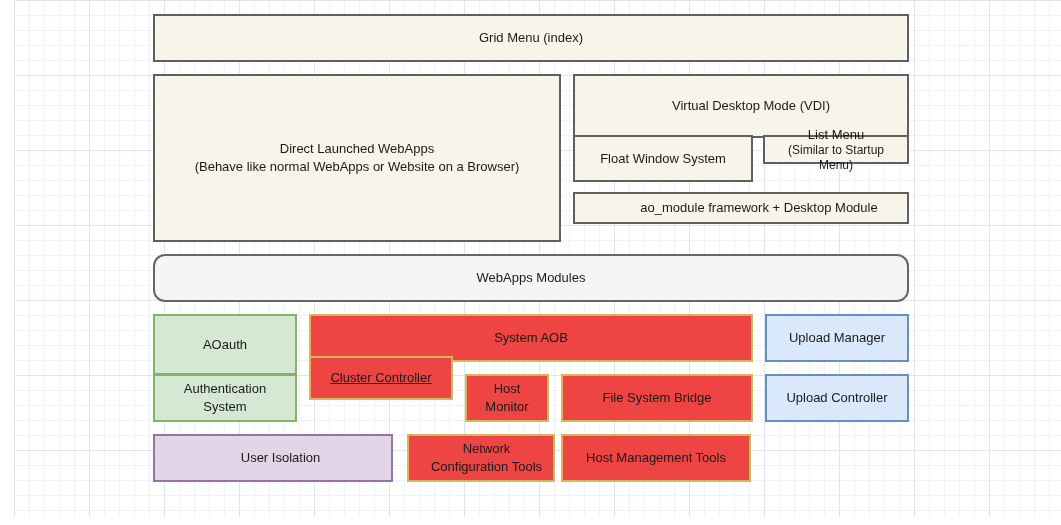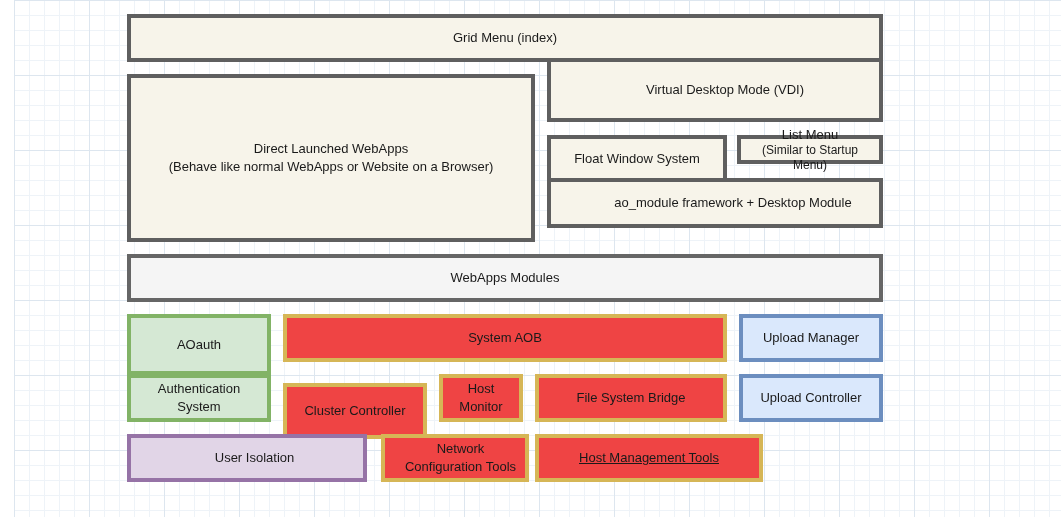--- a/index.html
+++ b/index.html
@@ -26,59 +26,60 @@
     background-image:
       linear-gradient(to right, #dde6ef 1px, transparent 1px),
       linear-gradient(to bottom, #dde6ef 1px, transparent 1px),
       linear-gradient(to right, #eef3f8 1px, transparent 1px),
       linear-gradient(to bottom, #eef3f8 1px, transparent 1px);
     background-size: 75px 75px, 75px 75px, 15px 15px, 15px 15px;
   }
   .box {
     position: absolute;
     box-sizing: border-box;
-    border: 4px solid #0369a1;
+    border: 2px solid #0369a1;
     display: flex;
     flex-direction: column;
     align-items: center;
     justify-content: center;
     text-align: center;
     font-size: 13px;
     line-height: 1.35;
     color: #1a1a1a;
     padding: 3px 8px;
+    margin-left: 26px;
   }
   .fill-cream  { background: #f7f4ea; border-color: #5f5f5f; }
   .fill-gray   { background: #f5f5f5; border-color: #666666; }
   .fill-green  { background: #d5e8d4; border-color: #82b366; }
   .fill-yellow { background: #ef4444; border-color: #d6b656; }
   .fill-blue   { background: #dae8fc; border-color: #6c8ebf; }
   .fill-purple { background: #e1d5e7; border-color: #9673a6; }
 
   .sublabel { font-size: 12px; line-height: 1.25; }
 
   
   #grid-menu          { left: 127px; top: 14px;  width: 756px; height: 48px; }
   #direct-webapps     { left: 127px; top: 74px;  width: 408px; height: 168px; }
-  #vdi                { left: 547px; top: 58px;  width: 336px; height: 64px; padding-left: 28px; }
+  #vdi                { left: 547px; top: 74px;  width: 336px; height: 64px; padding-left: 28px; }
   #float-window       { left: 547px; top: 135px; width: 180px; height: 47px; align-items: center; }
   #list-menu          { left: 737px; top: 135px; width: 146px; height: 29px; }
-  #ao-module          { left: 547px; top: 178px; width: 336px; height: 50px; padding-left: 44px; }
-  #webapps-modules    { left: 127px; top: 254px; width: 756px; height: 48px; }
+  #ao-module          { left: 547px; top: 192px; width: 336px; height: 32px; padding-left: 44px; }
+  #webapps-modules    { left: 127px; top: 254px; width: 756px; height: 48px; border-radius: 12px; }
   #aoauth             { left: 127px; top: 314px; width: 144px; height: 61px; }
   #system-aob         { left: 283px; top: 314px; width: 444px; height: 48px; }
   #upload-manager     { left: 739px; top: 314px; width: 144px; height: 48px; justify-content: center; }
   #auth-system        { left: 127px; top: 374px; width: 144px; height: 48px; }
-  #cluster-controller { left: 283px; top: 383px; width: 144px; height: 56px; }
+  #cluster-controller { left: 283px; top: 356px; width: 144px; height: 44px; text-decoration: underline; }
   #host-monitor       { left: 439px; top: 374px; width: 84px;  height: 48px; }
   #fs-bridge          { left: 535px; top: 374px; width: 192px; height: 48px; }
   #upload-interfaces  { left: 739px; top: 374px; width: 144px; height: 48px; }
   #user-isolation     { left: 127px; top: 434px; width: 240px; height: 48px; padding-left: 23px; }
   #network-config     { left: 381px; top: 434px; width: 148px; height: 48px; padding-left: 19px; }
-  #host-mgmt          { left: 535px; top: 434px; width: 228px; height: 48px; text-decoration: underline; }
+  #host-mgmt          { left: 535px; top: 434px; width: 190px; height: 48px; }
 </style>
 </head>
 <body>
 
 <div id="stage">
   <div id="grid-canvas"></div>
 
   <div class="box fill-cream" id="grid-menu">
     <span>Grid Menu (index)</span>
   </div>

